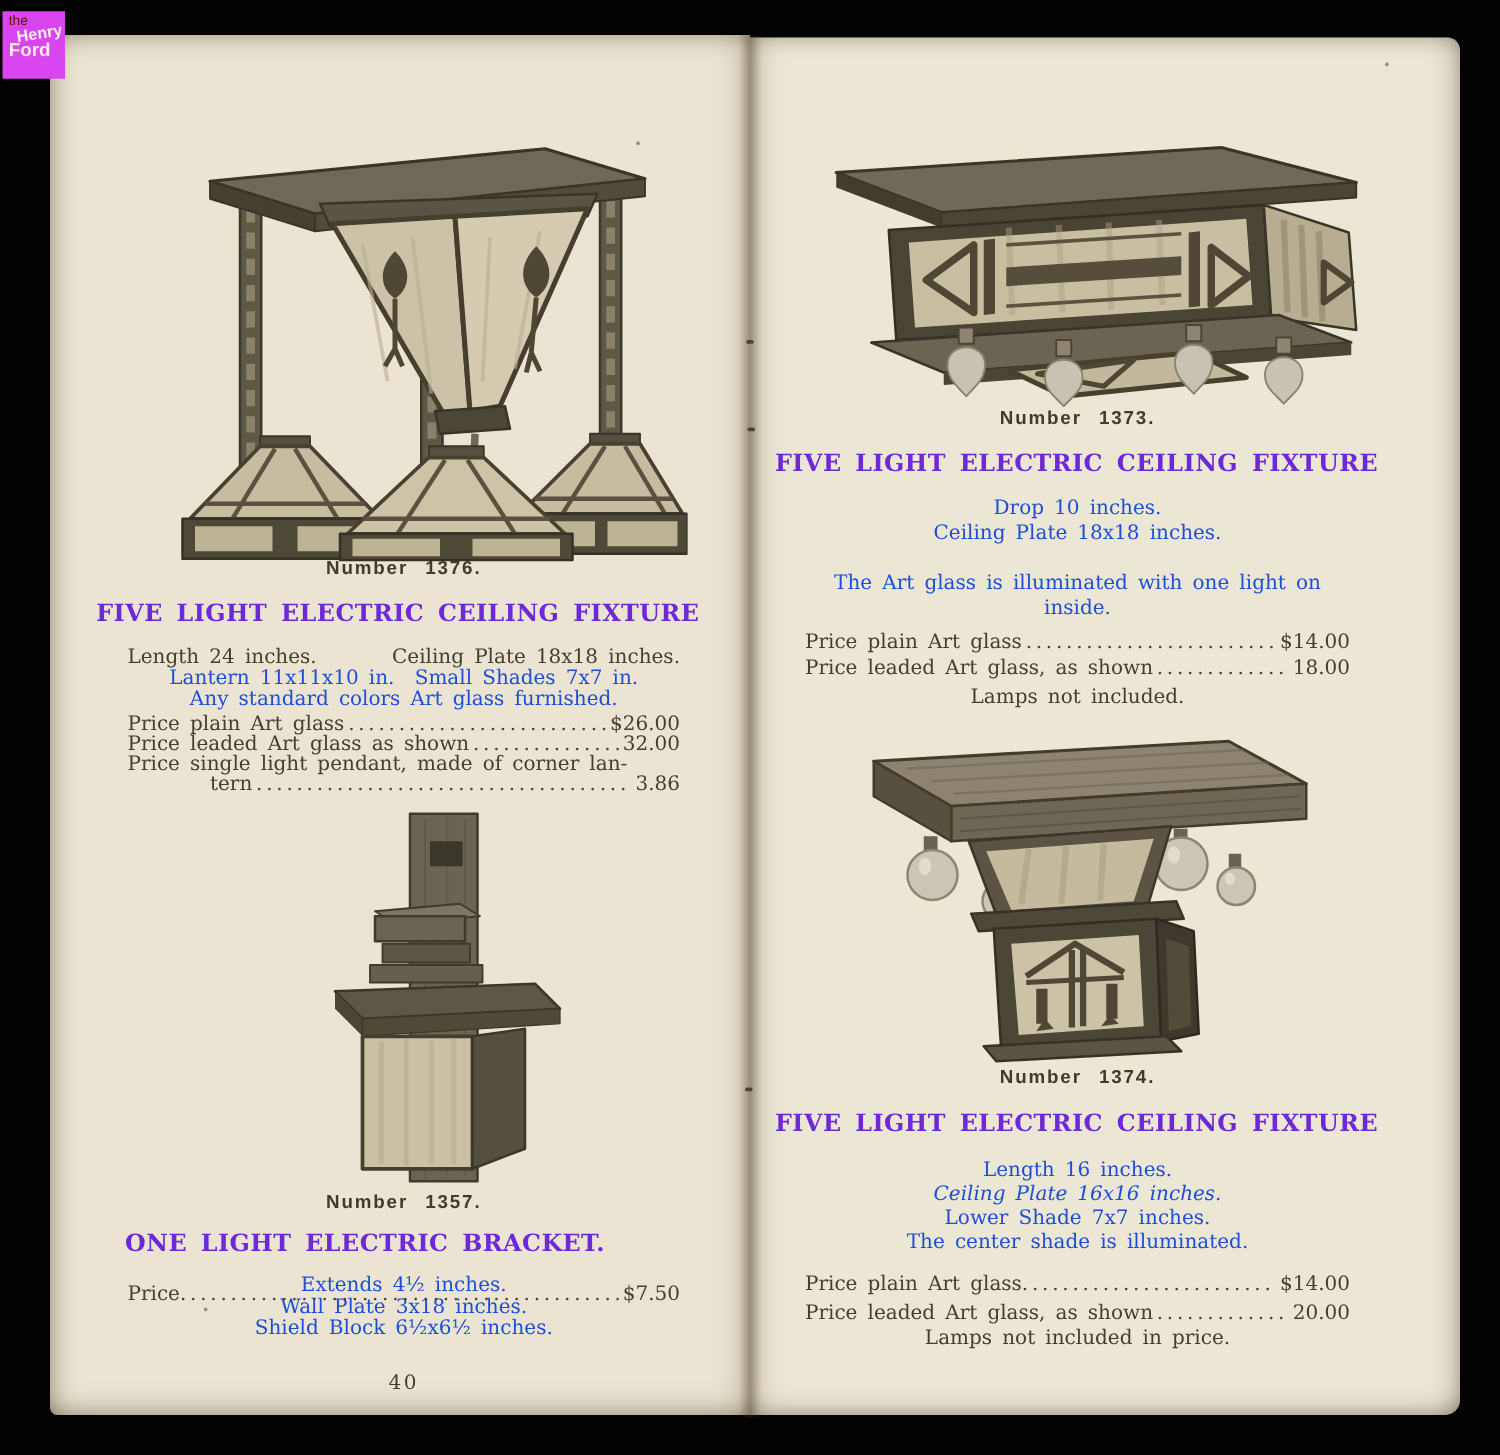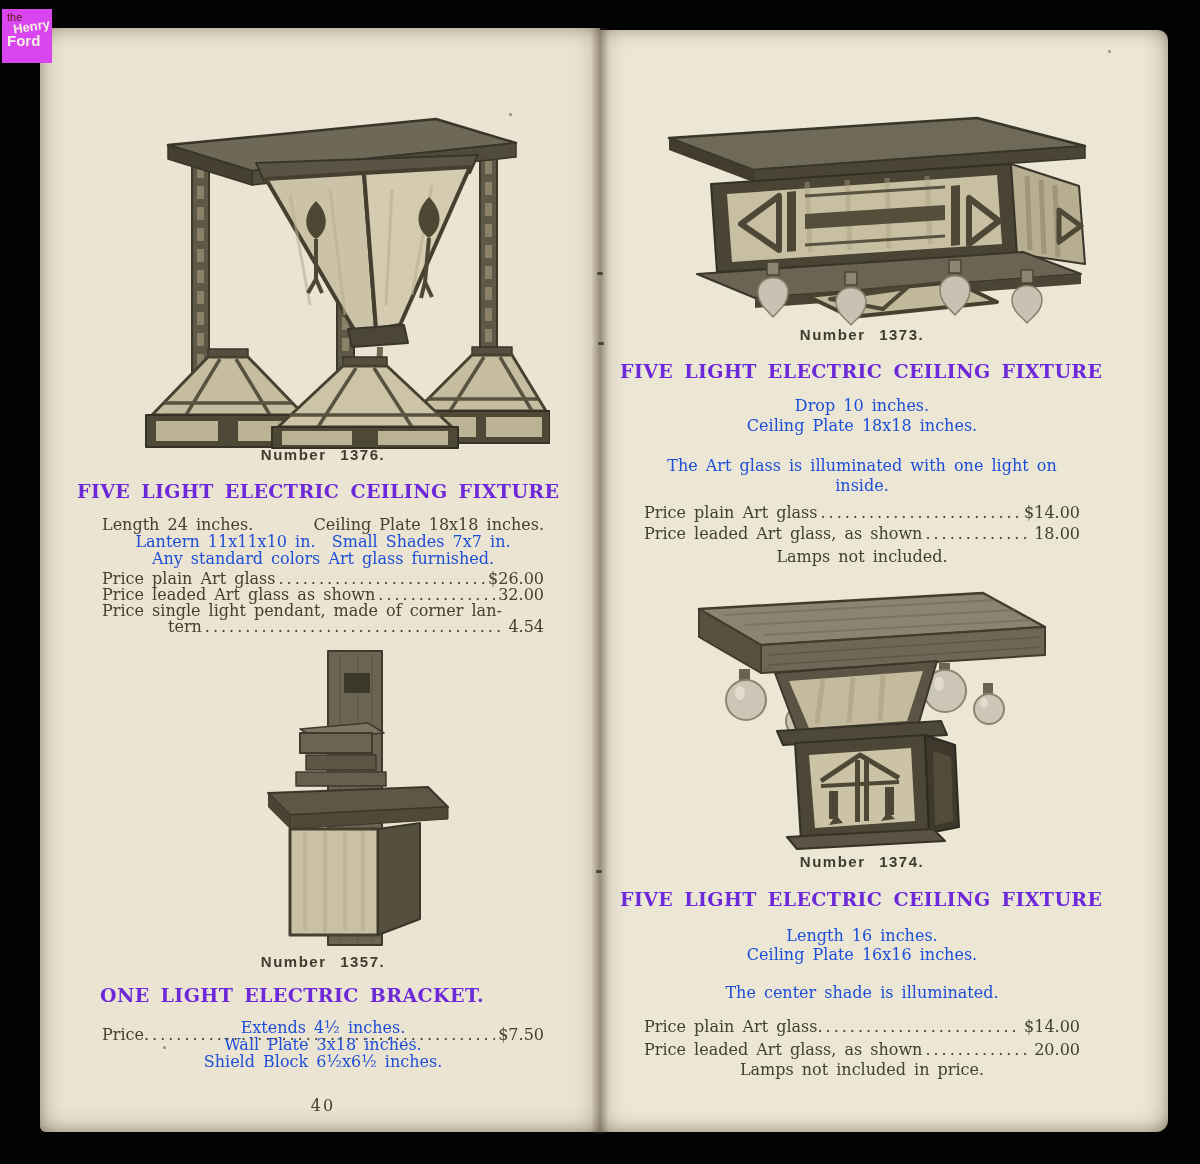--- a/index.html
+++ b/index.html
@@ -116,21 +116,21 @@
         <span class="lbl">Price leaded Art glass as shown</span>
         <span class="leader"></span>
         <span class="amt">32.00</span>
       </div>
       <div class="price-row">
         <span class="lbl">Price single light pendant, made of corner lan-</span>
       </div>
       <div class="price-row">
         <span class="lbl" style="margin-left:66px;">tern</span>
         <span class="leader"></span>
-        <span class="amt">4.54</span>
+        <span class="amt">3.86</span>
       </div>
     </div>
 
     <svg class="abs" style="left:210px;top:617px;" width="210" height="305" viewBox="0 0 210 305">
       <g stroke-linejoin="round">
         <rect x="78" y="6" width="54" height="294" fill="#6b6453" stroke="#3f3a2d" stroke-width="2"></rect>
         <path d="M90,10 v288 M108,8 v290 M122,10 v286" stroke="#5a5341" stroke-width="1.5" opacity=".55"></path>
         <rect x="94" y="28" width="26" height="20" fill="#3c372b"></rect>
         <rect x="94" y="250" width="26" height="20" fill="#3c372b"></rect>
         <polygon points="50,84 118,78 134,88 66,94" fill="#7b7562" stroke="#3f3a2d" stroke-width="1.5"></polygon>
@@ -254,21 +254,22 @@
         <polygon points="198,236 212,234 205,227" fill="#4e4735"></polygon>
         <polygon points="242,150 272,160 276,242 246,248" fill="#3e392c" stroke="#2e2a21" stroke-width="2"></polygon>
         <polygon points="250,166 268,172 270,236 252,240" fill="#56503f" opacity=".8"></polygon>
         <polygon points="104,252 250,244 262,256 114,264" fill="#5b5444" stroke="#373227" stroke-width="2"></polygon>
       </g>
     </svg>
 
     <div class="abs caption" style="left:42px;top:823px;width:440px;">Number 1374.</div>
     <div class="abs title" style="left:20px;top:858px;width:484px;">FIVE LIGHT ELECTRIC CEILING FIXTURE</div>
     <div class="abs spec" style="left:42px;top:896px;width:440px;">Length 16 inches.</div>
-    <div class="abs spec" style="left:42px;top:915px;width:440px;">Ceiling Plate 16x16 inches.</div>
+    <div class="abs spec" style="left:42px;top:915px;width:440px;font-style:italic;">Ceiling Plate 16x16 inches.</div>
+    <div class="abs spec" style="left:42px;top:934px;width:440px;">Lower Shade 7x7 inches.</div>
     <div class="abs spec" style="left:42px;top:953px;width:440px;">The center shade is illuminated.</div>
     <div class="abs prices" style="left:44px;top:985px;width:436px;line-height:23px;">
       <div class="price-row">
         <span class="lbl">Price plain Art glass.</span>
         <span class="leader"></span>
         <span class="amt">$14.00</span>
       </div>
       <div class="price-row">
         <span class="lbl">Price leaded Art glass, as shown</span>
         <span class="leader"></span>

